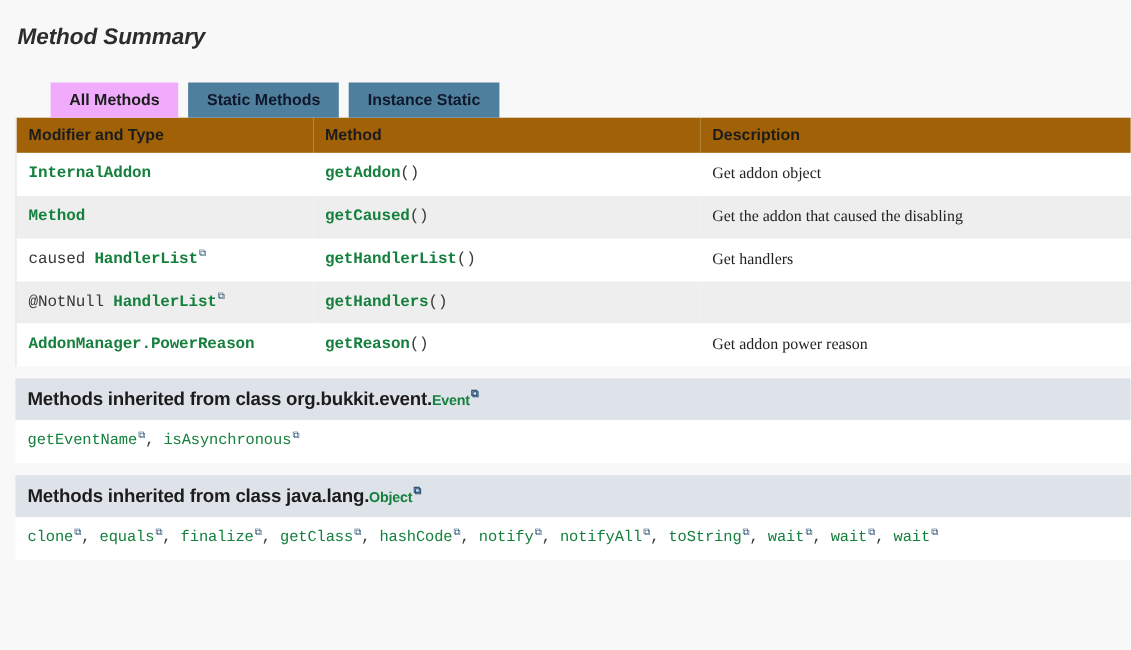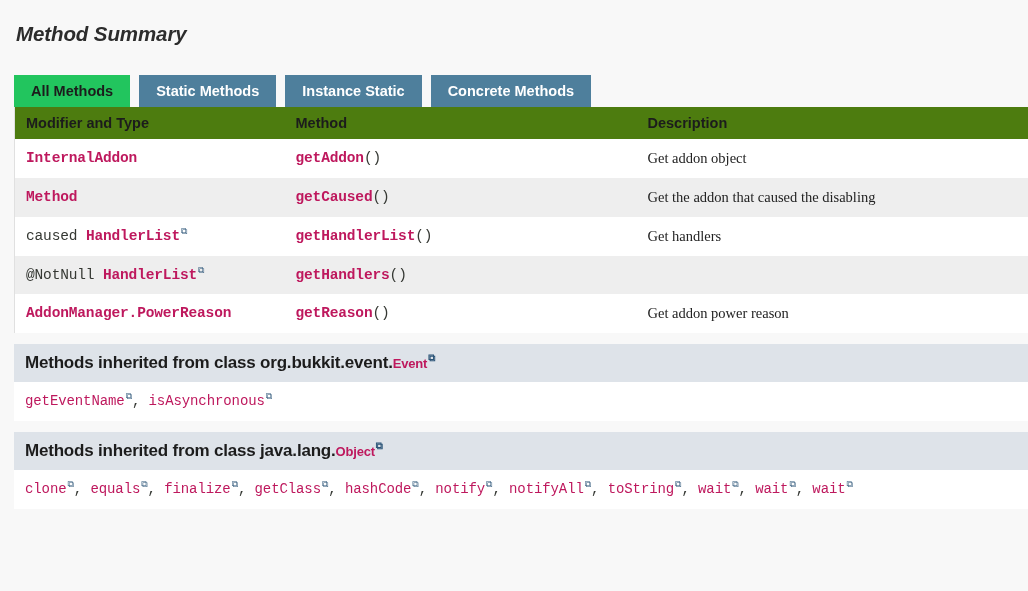--- a/index.html
+++ b/index.html
@@ -50,49 +50,50 @@
     margin-top: 27px;
     padding-left: 0px;
     height: 34px;
   }
   .tab {
     height: 32px;
     line-height: 32px;
     padding: 0 17px;
     font-size: 14.5px;
     font-weight: bold;
-    color: #ffffff;
+    color: #0f172a;
     background: #4e7f9c;
     margin-right: 9px;
     white-space: nowrap;
     font-family: "Liberation Sans", sans-serif;
     cursor: pointer;
     border: none;
     display: inline-block;
     text-align: center;
   }
   .tab.active {
-    background: #22c55e;
+    background: #f0abfc;
     color: #1c1c1c;
+    margin-left: 32px;
   }
 
   
   .summary-table {
     width: 1018px;
     border-collapse: collapse;
     table-layout: fixed;
     background: #ffffff;
     border-left: 1px solid #e0e0e0;
   }
   .summary-table col.c-type { width: 270px; }
   .summary-table col.c-method { width: 352px; }
   .summary-table col.c-desc { width: 396px; }
 
   .summary-table thead th {
-    background: #4d7c0f;
+    background: #a16207;
     color: #1c1c1c;
     font-size: 14.5px;
     font-weight: bold;
     text-align: left;
     padding: 8px 0 8px 11px;
     font-family: "Liberation Sans", sans-serif;
     border: none;
     height: 29px;
     vertical-align: middle;
   }
@@ -114,21 +115,21 @@
     letter-spacing: -0.15px;
   }
   td.col-desc {
     font-family: "Liberation Serif", serif;
     font-size: 16.5px;
     color: #222222;
     padding-left: 14px;
   }
 
   .lnk {
-    color: #be185d;
+    color: #15803d;
     font-weight: bold;
     text-decoration: none;
     cursor: pointer;
   }
   .mono-plain {
     color: #353833;
     font-weight: normal;
   }
   .parens {
     color: #353833;
@@ -178,21 +179,20 @@
 
 <div class="page">
   <div class="page-inner">
 
     <h2 class="section-title">Method Summary</h2>
 
     <div class="tabs" id="tabs-host">
         <div class="tab active">All Methods</div>
         <div class="tab">Static Methods</div>
         <div class="tab">Instance Static</div>
-        <div class="tab">Concrete Methods</div>
       </div>
 
     <table class="summary-table">
       <colgroup>
         <col class="c-type">
           <col class="c-method">
           <col class="c-desc">
       </colgroup>
       <thead>
         <tr>

